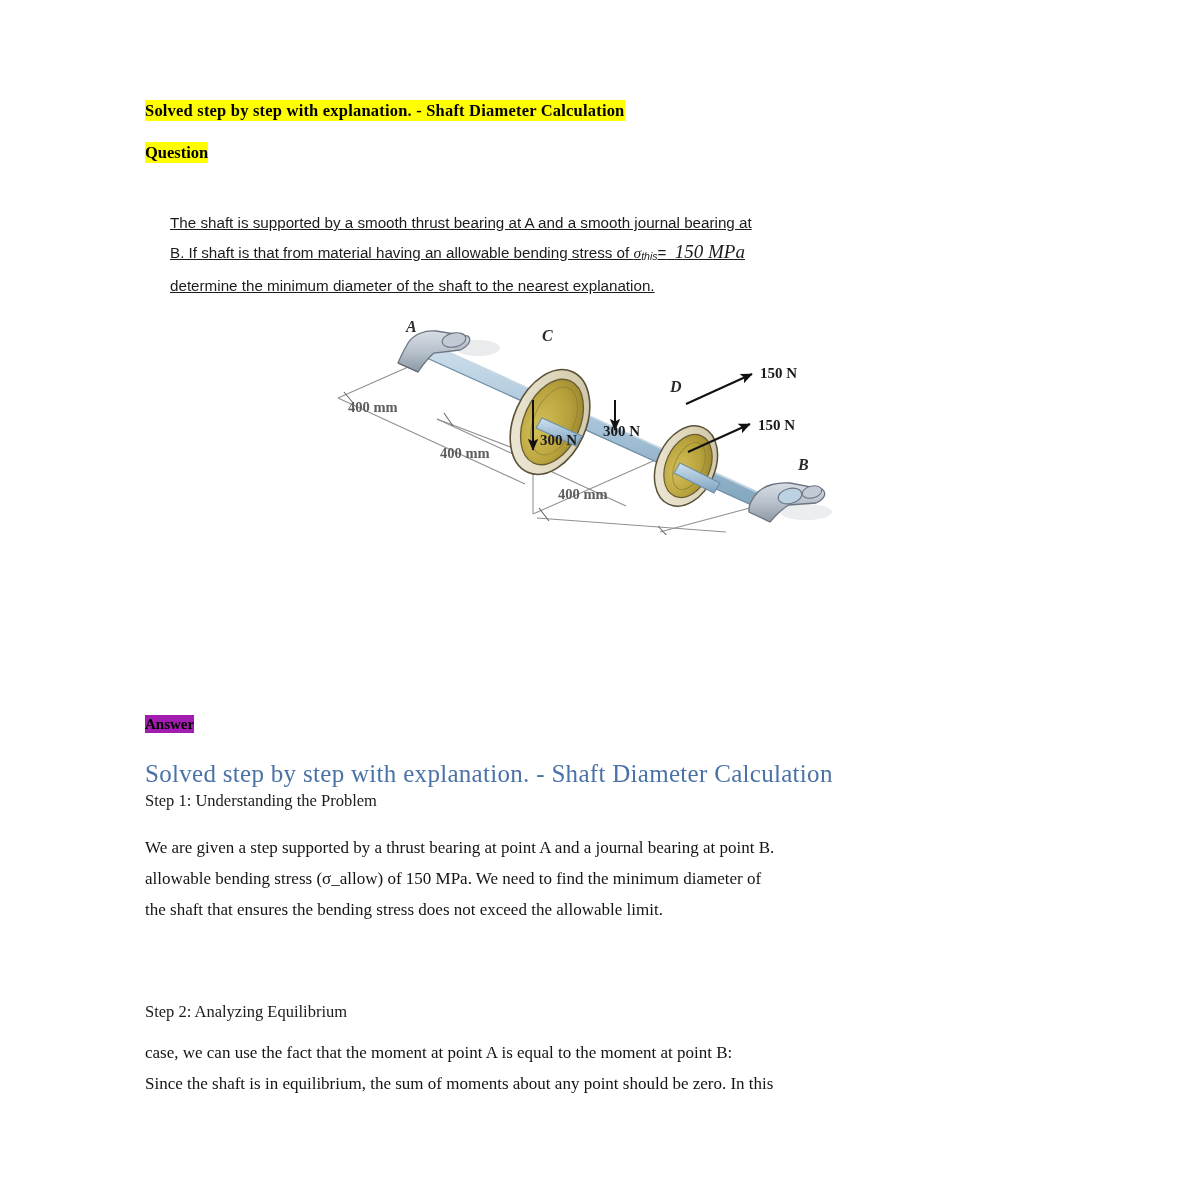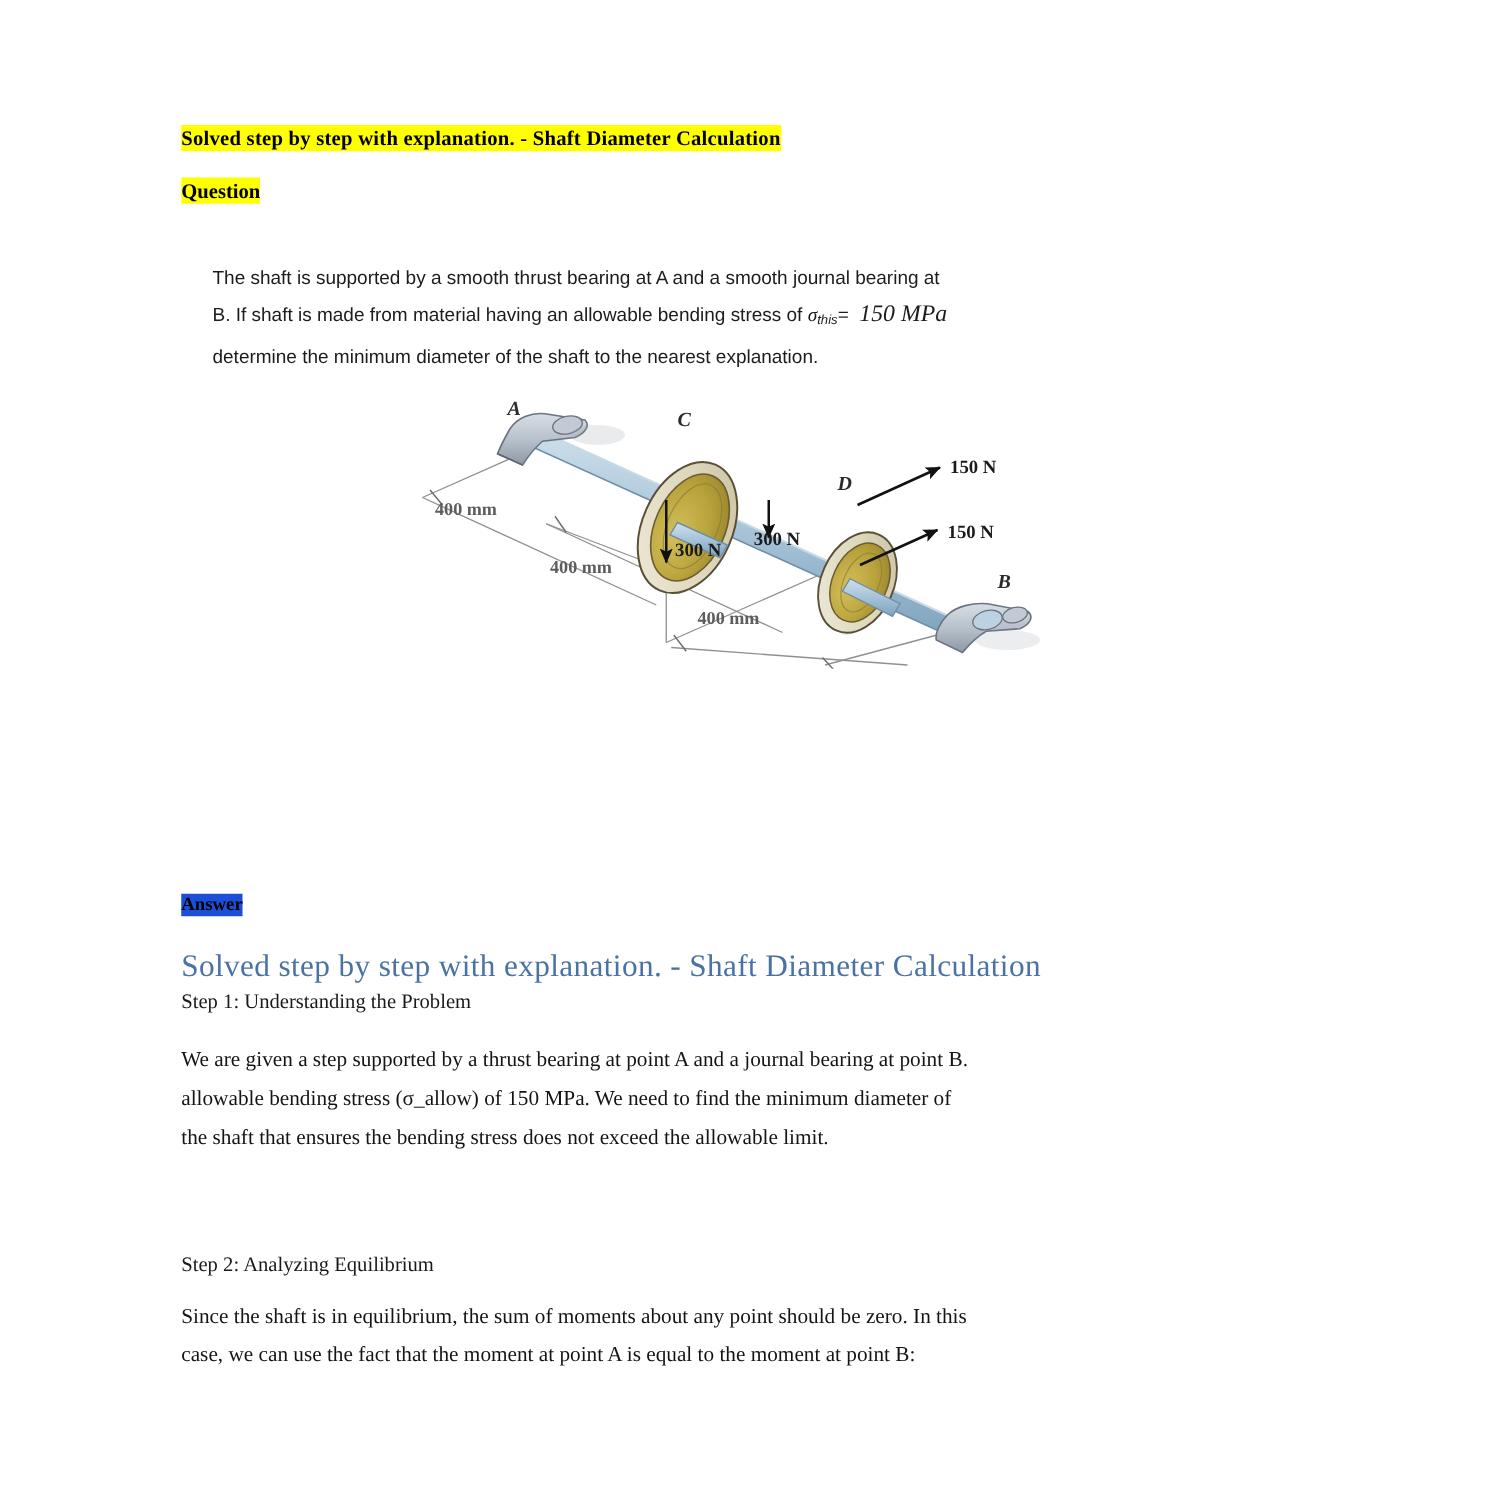--- a/index.html
+++ b/index.html
@@ -55,32 +55,33 @@
   .hl-answer {
     position: absolute;
     left: 145px;
     top: 715px;
     font-family: "Liberation Serif", "DejaVu Serif", serif;
     font-weight: bold;
     font-size: 15px;
     line-height: 19px;
     white-space: nowrap;
   }
-  .hl-answer .hl { background: #1d4ed8; padding: 1px 0; }
+  .hl-answer .hl { background: #a21caf; padding: 1px 0; }
 
   
   .qblock {
     position: absolute;
     left: 170px;
     top: 208px;
     width: 860px;
     font-family: "Liberation Sans", "DejaVu Sans", sans-serif;
     font-size: 15.2px;
     line-height: 29px;
     color: #1c1c1c;
+    text-decoration: underline;
   }
   .qblock .ln { display: block; white-space: nowrap; }
   .qblock i.sym {
     font-family: "Liberation Serif", "DejaVu Serif", serif;
     font-style: italic;
     font-size: 15.5px;
   }
   .qblock sub {
     font-size: 10.5px;
     font-style: italic;
@@ -148,21 +149,21 @@
   <div class="hl-title">
     <span class="hl">Solved step by step with explanation. - Shaft Diameter Calculation</span>
   </div>
 
   <div class="hl-question">
     <span class="hl">Question</span>
   </div>
 
   <div class="qblock">
     <span class="ln">The shaft is supported by a smooth thrust bearing at A and a smooth journal bearing at</span>
-    <span class="ln"><span>B. If shaft is made from material having an allowable bending stress of </span><i class="sym">σ</i><sub>this</sub><span>=</span>&nbsp; <span class="mpa">150 MPa</span></span>
+    <span class="ln"><span>B. If shaft is that from material having an allowable bending stress of </span><i class="sym">σ</i><sub>this</sub><span>=</span>&nbsp; <span class="mpa">150 MPa</span></span>
     <span class="ln">determine the minimum diameter of the shaft to the nearest explanation.</span>
   </div>
 
   <div class="figure-wrap">
     <svg width="560" height="235" viewBox="0 0 560 235" xmlns="http://www.w3.org/2000/svg">
       <defs>
         <linearGradient id="shaftGrad" x1="0" y1="0" x2="0" y2="1">
           <stop offset="0%" stop-color="#cfe0ec"></stop>
           <stop offset="45%" stop-color="#a9c5da"></stop>
           <stop offset="100%" stop-color="#7fa3bd"></stop>
@@ -284,17 +285,17 @@
 
   <div class="body-para" id="para1">
     <span class="ln">We are given a step supported by a thrust bearing at point A and a journal bearing at point B.</span>
     <span class="ln">allowable bending stress (σ_allow) of 150 MPa. We need to find the minimum diameter of</span>
     <span class="ln">the shaft that ensures the bending stress does not exceed the allowable limit.</span>
   </div>
 
   <div class="step-label" id="step2-label">Step 2: Analyzing Equilibrium</div>
 
   <div class="body-para" id="para2">
+    <span class="ln lastline">case, we can use the fact that the moment at point A is equal to the moment at point B:</span>
     <span class="ln">Since the shaft is in equilibrium, the sum of moments about any point should be zero. In this</span>
-    <span class="ln lastline">case, we can use the fact that the moment at point A is equal to the moment at point B:</span>
   </div>
 
 </div>
 
 </body></html>

